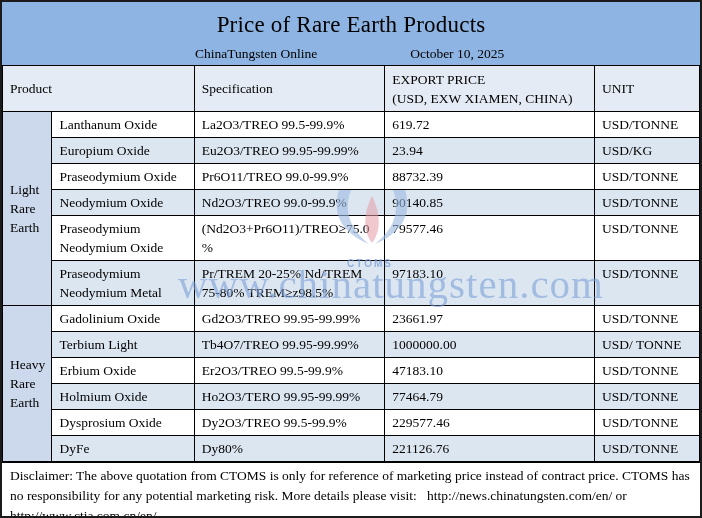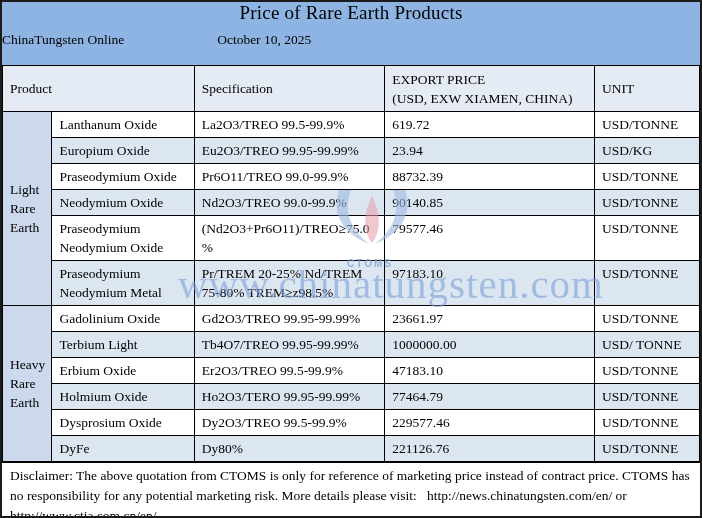--- a/index.html
+++ b/index.html
@@ -14,29 +14,30 @@
     background:#fff;
   }
   
   .masthead{
     height:63px;
     background:#8db4e2;
     box-sizing:border-box;
   }
   .masthead .title{
     text-align:center;
-    font-size:19px;
+    font-size:23px;
+    padding-top:10px;
     letter-spacing:.2px;
   }
   .masthead .subrow{
     display:flex;
     font-size:13.5px;
     margin-top:8px;
   }
-  .masthead .org{}
+  .masthead .org{margin-left:193px;}
   .masthead .date{margin-left:93px;}
   
   table.price{
     border-collapse:collapse;
     width:698px;
     table-layout:fixed;
     font-size:13.5px;
     border-radius:18px;
   }
   table.price td,table.price th{

